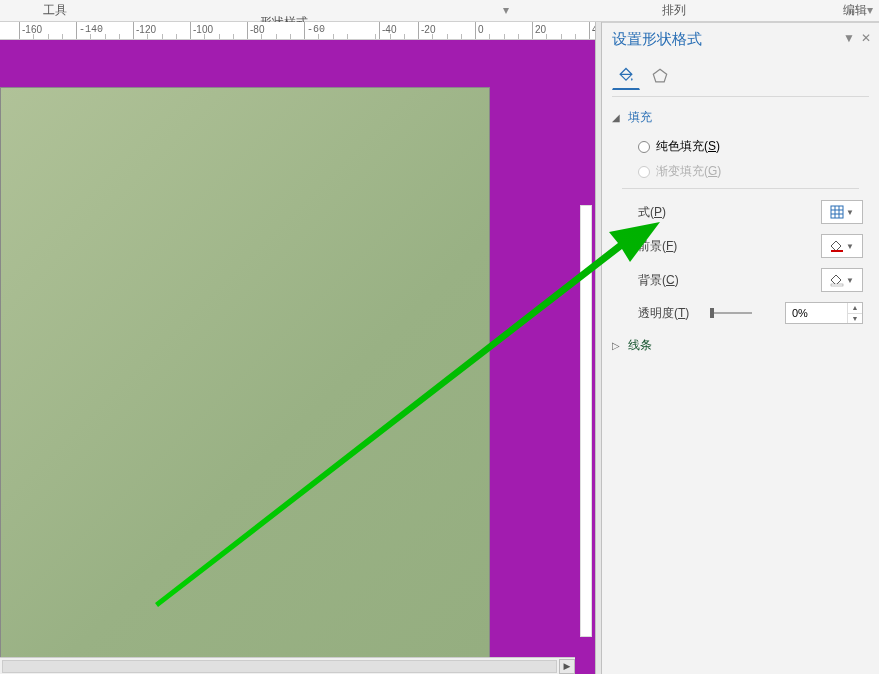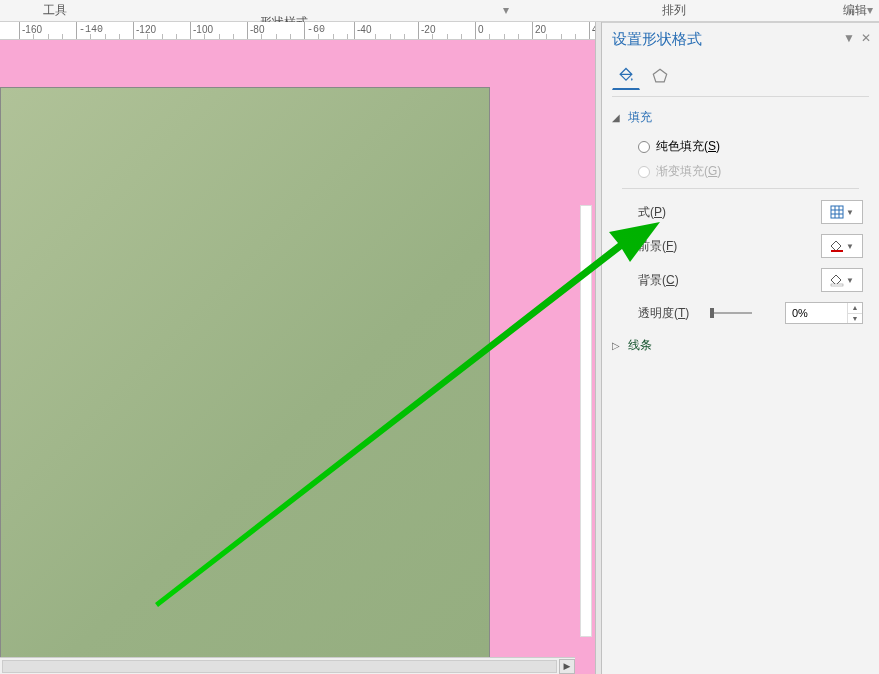--- a/index.html
+++ b/index.html
@@ -8,21 +8,21 @@
   .menubar { position: absolute; top: 0; left: 0; right: 0; height: 22px; background: #f5f5f5; border-bottom: 1px solid #d0d0d0; display: flex; align-items: center; }
   .menubar-item { position: absolute; font-size: 12px; color: #555; padding: 0 8px; cursor: default; }
   .menubar-item.m1 { left: 35px; }
   .menubar-item.m2 { left: 252px; margin-top: 24px; }
   .menubar-item.m3 { left: 654px; }
   .menubar-item.m4 { left: 835px; }
   .menubar-drop { position: absolute; top: 3px; width: 8px; height: 16px; color: #888; }
   .drop1 { left: 503px; }
   .drop2 { left: 867px; }
 
-  .canvas-area { position: absolute; top: 22px; left: 0; width: 595px; height: 652px; background: #f9a8d4; }
+  .canvas-area { position: absolute; top: 22px; left: 0; width: 595px; height: 652px; background: #a21caf; }
 
   .ruler-h { position: absolute; top: 0; left: 0; right: 0; height: 18px; background: #fff; border-bottom: 1px solid #ccc; overflow: hidden; }
   .ruler-h .tick { position: absolute; top: 0; height: 18px; border-left: 1px solid #aaa; }
   .ruler-h .tick span { position: absolute; top: 2px; left: 2px; font-size: 10px; color: #666; }
   .ruler-h .subtick { position: absolute; bottom: 0; height: 5px; border-left: 1px solid #bbb; }
 
   .shape { position: absolute; top: 65px; left: 0; width: 490px; height: 572px; background: linear-gradient(135deg, #b0c298 0%, #99b184 60%, #95ae80 100%); border: 1px solid #888; }
 
   .page-area { position: absolute; top: 205px; left: 580px; width: 12px; height: 432px; background: #fff; border: 1px solid #ddd; }
 
@@ -124,21 +124,21 @@
       </div>
       <div class="subtick" style="left: 261.25px;"></div>
       <div class="subtick" style="left: 275.5px;"></div>
       <div class="subtick" style="left: 289.75px;"></div>
       <div class="tick" style="left: 304px; font-family: Liberation Mono, monospace;">
         <span>-60</span>
       </div>
       <div class="subtick" style="left: 318.25px;"></div>
       <div class="subtick" style="left: 332.5px;"></div>
       <div class="subtick" style="left: 346.75px;"></div>
-      <div class="tick" style="left: 354px;">
+      <div class="tick" style="left: 379px;">
         <span>-40</span>
       </div>
       <div class="subtick" style="left: 375.25px;"></div>
       <div class="subtick" style="left: 389.5px;"></div>
       <div class="subtick" style="left: 403.75px;"></div>
       <div class="tick" style="left: 418px;">
         <span>-20</span>
       </div>
       <div class="subtick" style="left: 432.25px;"></div>
       <div class="subtick" style="left: 446.5px;"></div>

